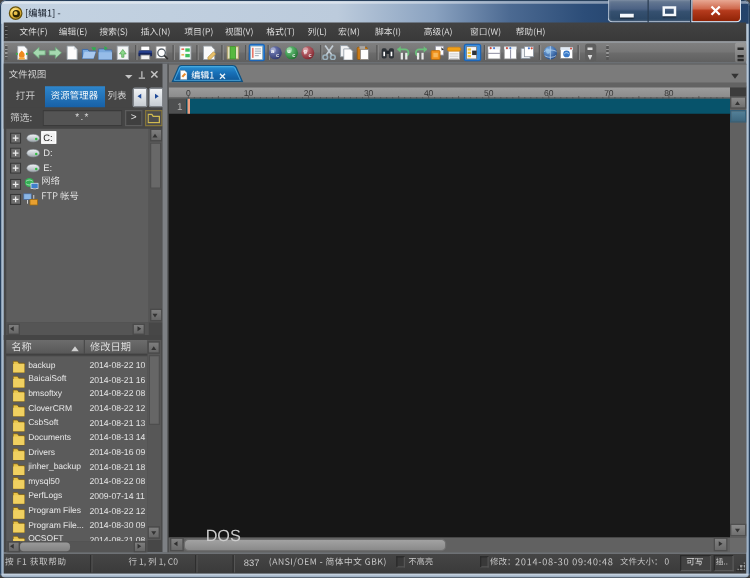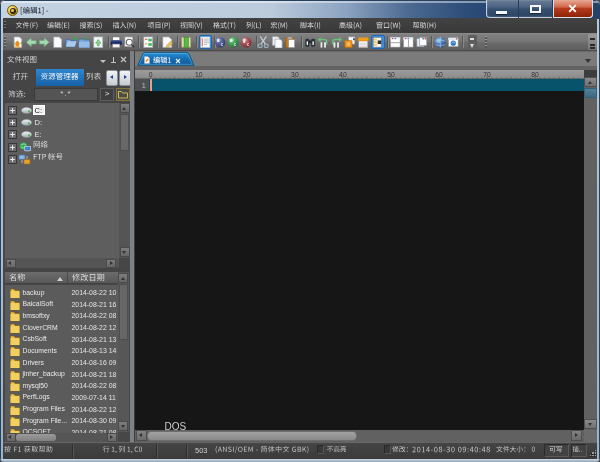--- a/index.html
+++ b/index.html
@@ -434,22 +434,22 @@
 <div style="position:absolute;left:584px;top:418.5px;width:12.5px;height:10px;background:linear-gradient(180deg,#8a8a8a,#707070);border:1px solid #505050"></div>
 <div class="a tri" style="left:587.8px;top:423px;border-left:2.8px solid transparent;border-right:2.8px solid transparent;border-top:3.5px solid #333"></div>
 <div style="position:absolute;left:135px;top:429.5px;width:448.5px;height:12px;background:#616161"></div>
 <div style="position:absolute;left:135.5px;top:430px;width:11px;height:11px;background:linear-gradient(180deg,#828282,#6a6a6a);border:1px solid #4e4e4e"></div>
 <div class="a tri" style="left:138.5px;top:433px;border-top:2.5px solid transparent;border-bottom:2.5px solid transparent;border-right:3.5px solid #303030"></div>
 <div style="position:absolute;left:570.5px;top:430px;width:11px;height:11px;background:linear-gradient(180deg,#828282,#6a6a6a);border:1px solid #4e4e4e"></div>
 <div class="a tri" style="left:574.5px;top:433px;border-top:2.5px solid transparent;border-bottom:2.5px solid transparent;border-left:3.5px solid #303030"></div>
 <div style="position:absolute;left:147px;top:430.5px;width:210px;height:10px;background:linear-gradient(180deg,#a2a2a2,#8a8a8a);border-radius:4px;border:1px solid #6e6e6e"></div>
 <div style="position:absolute;left:583.5px;top:429.5px;width:13.5px;height:12px;background:#6a6a6a"></div>
 <div style="position:absolute;left:3px;top:442px;width:594px;height:16.5px;background:linear-gradient(180deg,#454545,#3a3a3a);border-top:1px solid #666"></div>
-<div class="a" style="left:164.5px;top:421px;font-size:10px;color:#cdcdcd">DOS</div>
-<div class="a" style="left:195px;top:445.5px;font-size:7.5px;color:#cdcdcd">503</div>
+<div class="a" style="left:164.5px;top:421px;font-size:13px;color:#cdcdcd">DOS</div>
+<div class="a" style="left:195px;top:445.5px;font-size:7.5px;color:#cdcdcd">837</div>
 <div style="position:absolute;left:71.5px;top:443.5px;width:1px;height:14px;background:#2e2e2e;box-shadow:1px 0 0 #555"></div>
 <div style="position:absolute;left:155.5px;top:443.5px;width:1px;height:14px;background:#2e2e2e;box-shadow:1px 0 0 #555"></div>
 <div style="position:absolute;left:185.5px;top:443.5px;width:1px;height:14px;background:#2e2e2e;box-shadow:1px 0 0 #555"></div>
 <div style="position:absolute;left:316.5px;top:445px;width:7px;height:9px;background:#393939;border:1px solid #2a2a2a;border-bottom-color:#555;border-right-color:#555"></div>
 <div style="position:absolute;left:383.5px;top:445px;width:7px;height:9px;background:#393939;border:1px solid #2a2a2a;border-bottom-color:#555;border-right-color:#555"></div>
 <div style="position:absolute;left:544px;top:443.5px;width:25px;height:13px;background:#424242;border:1px solid #2a2a2a;border-bottom-color:#5a5a5a;border-right-color:#5a5a5a"></div>
 <div style="position:absolute;left:570.5px;top:443.5px;width:16px;height:13px;background:#424242;border:1px solid #2a2a2a;border-bottom-color:#5a5a5a;border-right-color:#5a5a5a"></div>
 <div style="position:absolute;left:589.5px;top:454.9px;width:1.5px;height:1.5px;background:#9a9a9a;box-shadow:-1px 1px 0 #2a2a2a"></div>
 <div style="position:absolute;left:592.2px;top:452.2px;width:1.5px;height:1.5px;background:#9a9a9a;box-shadow:-1px 1px 0 #2a2a2a"></div>
 <div style="position:absolute;left:592.2px;top:454.9px;width:1.5px;height:1.5px;background:#9a9a9a;box-shadow:-1px 1px 0 #2a2a2a"></div>

